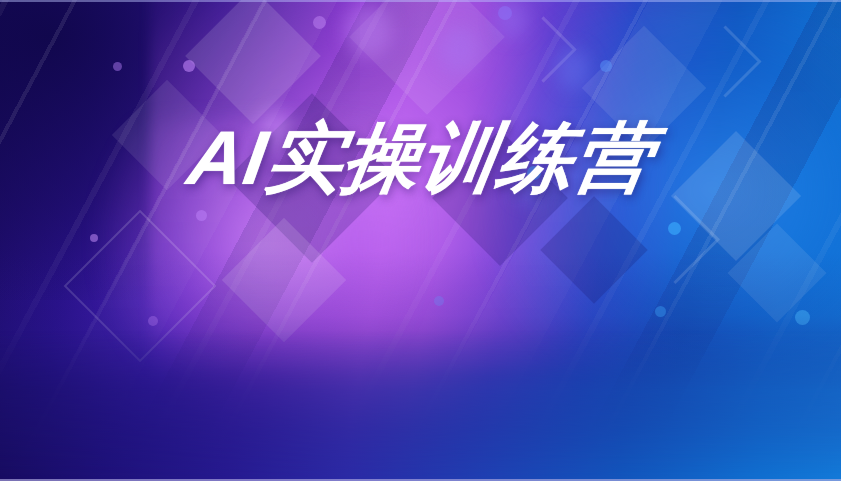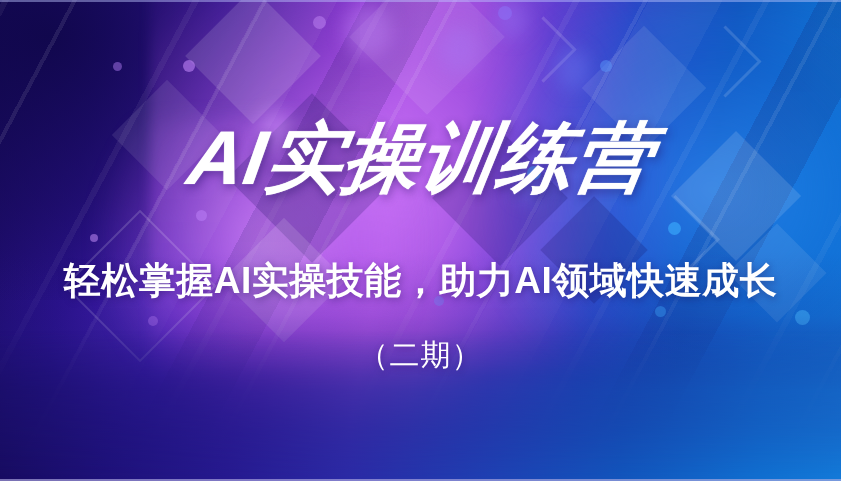--- a/index.html
+++ b/index.html
@@ -320,17 +320,15 @@
 
     <div class="bottom-fade"></div>
     <div class="bottom-flat"></div>
   </div>
 
   <div class="edge-top"></div>
   <div class="edge-bottom"></div>
 
   <div class="content">
     <div class="headline">AI实操训练营</div>
-    <div class="subtitle">轻松掌握AI实操技能，助力AI领域快速成长</div>
-    <div class="phase">（二期）</div>
   </div>
 
 </div>
 
 </body></html>

